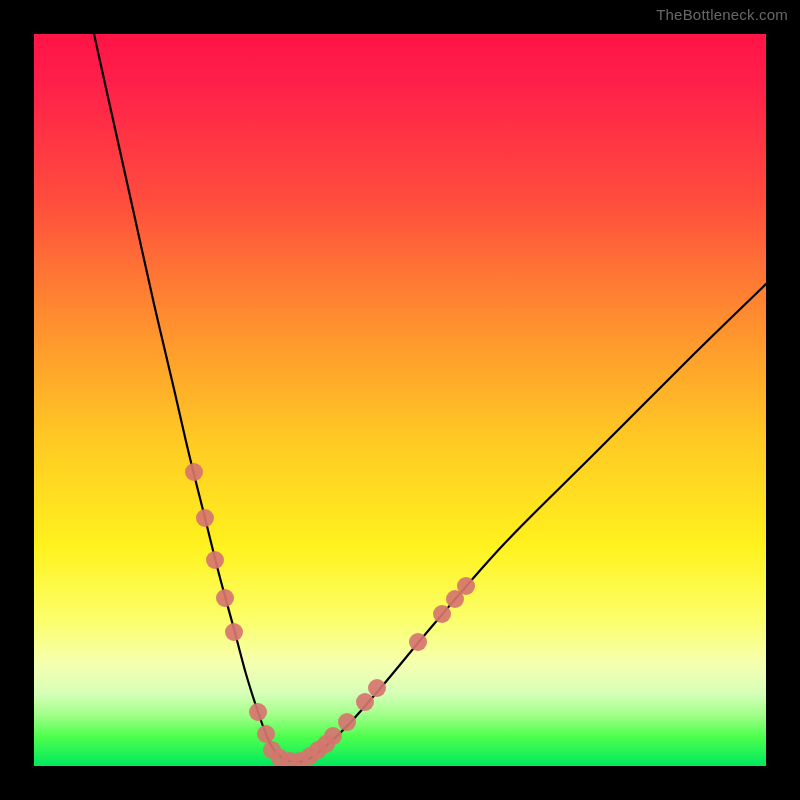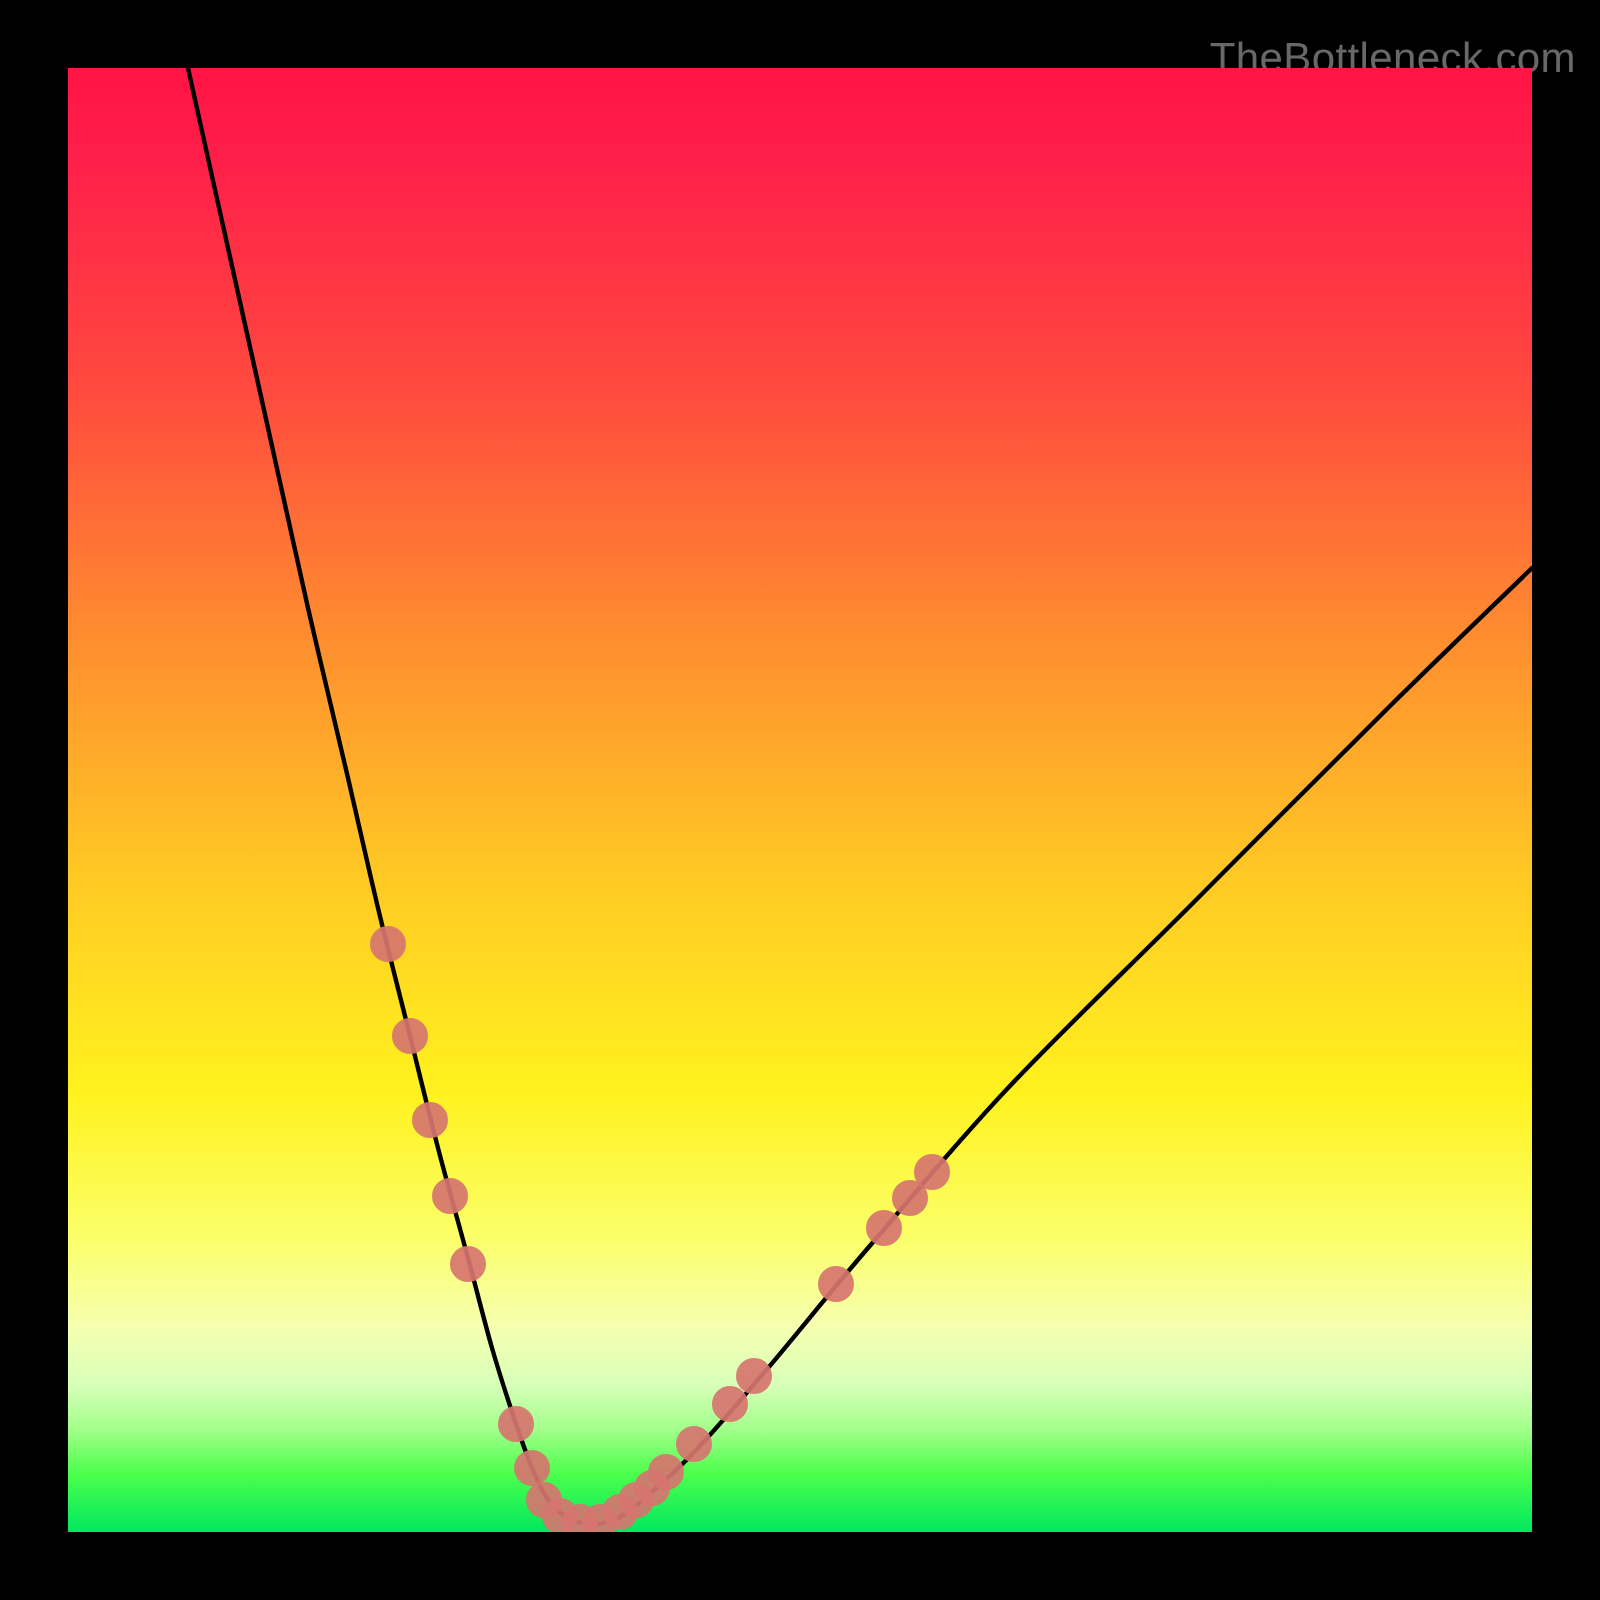--- a/index.html
+++ b/index.html
@@ -53,24 +53,24 @@
     stroke-width: 2.2;
     stroke-linecap: round;
     stroke-linejoin: round;
   }
   .bead {
     fill: #d6756f;
     fill-opacity: 0.92;
   }
   .watermark {
     position: absolute;
-    top: 18px;
+    top: 6px;
     right: 12px;
     color: #686868;
-    font-size: 21px;
+    font-size: 15px;
     font-weight: 500;
     letter-spacing: 0.2px;
     font-family: Arial, Helvetica, sans-serif;
   }
 </style>
 </head>
 <body>
 
 <div class="frame">
   <div class="watermark">TheBottleneck.com</div>

